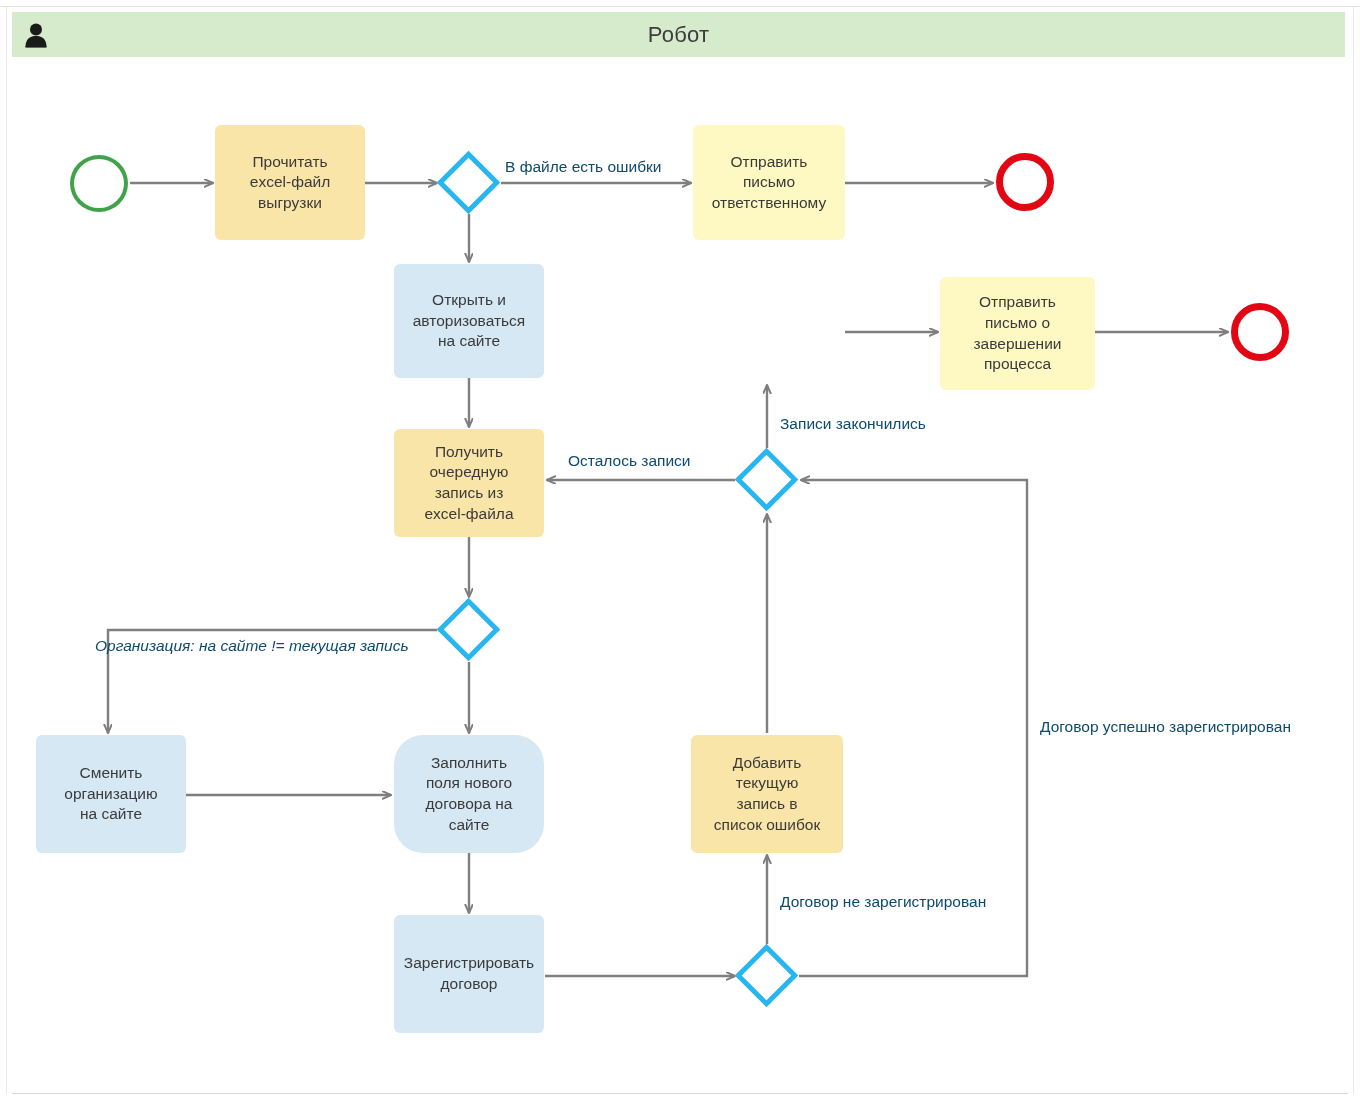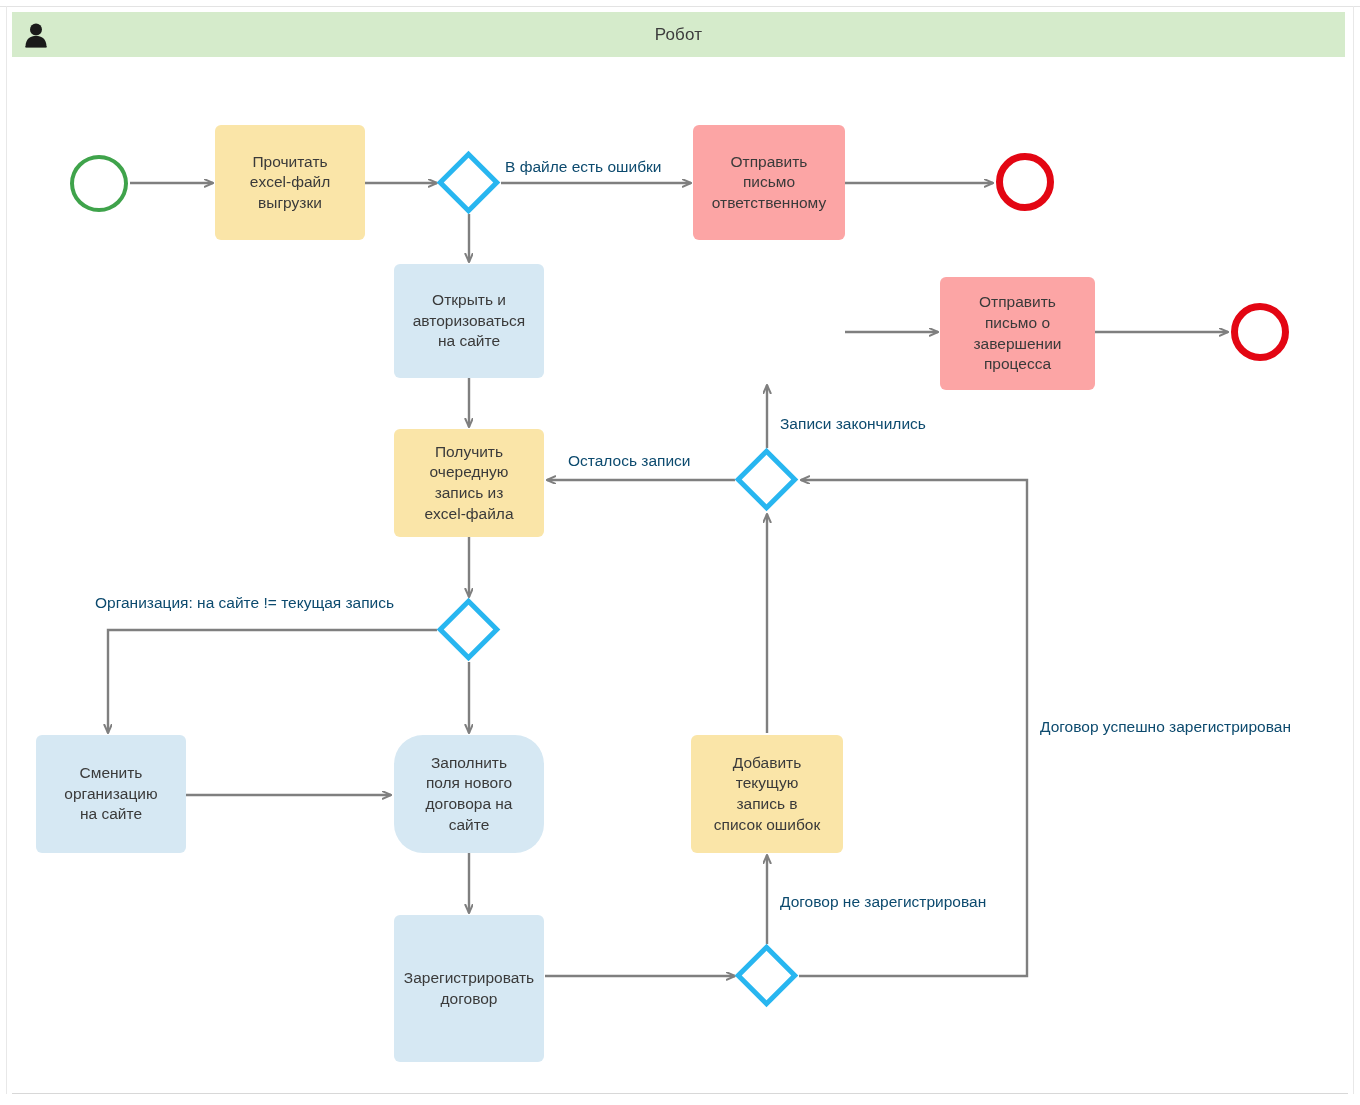--- a/index.html
+++ b/index.html
@@ -54,21 +54,21 @@
     background: #d5ebcb;
     box-sizing: border-box;
   }
   .pool-title {
     position: absolute;
     left: 0; top: 0;
     width: 100%; height: 45px;
     display: flex;
     align-items: center;
     justify-content: center;
-    font-size: 17px;
+    font-size: 22px;
     color: #3d3d3d;
     letter-spacing: 0.2px;
   }
   .pool-actor-icon {
     position: absolute;
     left: 12px; top: 10px;
     width: 24px; height: 26px;
   }
 
   
@@ -88,21 +88,21 @@
     align-items: center;
     justify-content: center;
     text-align: center;
     font-size: 15.5px;
     line-height: 1.33;
     color: #3a3a3a;
     padding: 4px 6px;
     white-space: pre-line;
   }
   .node.orange { background: #fae5a8; }
-  .node.yellow { background: #fca5a5; }
+  .node.yellow { background: #fef9c3; }
   .node.blue   { background: #d6e8f3; }
 
   
   .event {
     position: absolute;
     border-radius: 50%;
     box-sizing: border-box;
     background: #ffffff;
   }
   .event.start {
@@ -239,21 +239,21 @@
   <div class="node blue" style="left:394px; top:735px; width:150px; height:118px;border-radius:29px;">Заполнить
 поля нового
 договора на
 сайте</div>
 
   <div class="node orange" style="left:691px; top:735px; width:152px; height:118px;">Добавить
 текущую
 запись в
 список ошибок</div>
 
-  <div class="node blue" style="left:394px; top:915px; width:150px; height:147px;">Зарегистрировать
+  <div class="node blue" style="left:394px; top:915px; width:150px; height:118px;">Зарегистрировать
 договор</div>
 
   <div class="gateway" style="left:446px; top:160px; width:45px; height:45px;">
     <div class="gw-shape"></div>
   </div>
 
   <div class="gateway" style="left:744px; top:457px; width:45px; height:45px;">
     <div class="gw-shape"></div>
   </div>
 
@@ -264,19 +264,19 @@
   <div class="gateway" style="left:744px; top:953px; width:45px; height:45px;">
     <div class="gw-shape"></div>
   </div>
 
   <div class="edge-label" style="left:505px; top:158px;">В файле есть ошибки</div>
 
   <div class="edge-label" style="left:780px; top:415px;">Записи закончились</div>
 
   <div class="edge-label" style="left:568px; top:452px;">Осталось записи</div>
 
-  <div class="edge-label" style="left:95px; top:594px;">Организация: на сайте != текущая запись</div>
+  <div class="edge-label" style="left:95px; top:637px;font-style:italic;">Организация: на сайте != текущая запись</div>
 
   <div class="edge-label" style="left:1040px; top:718px;">Договор успешно зарегистрирован</div>
 
   <div class="edge-label" style="left:780px; top:893px;">Договор не зарегистрирован</div>
 
 </div>
 
 </body></html>

